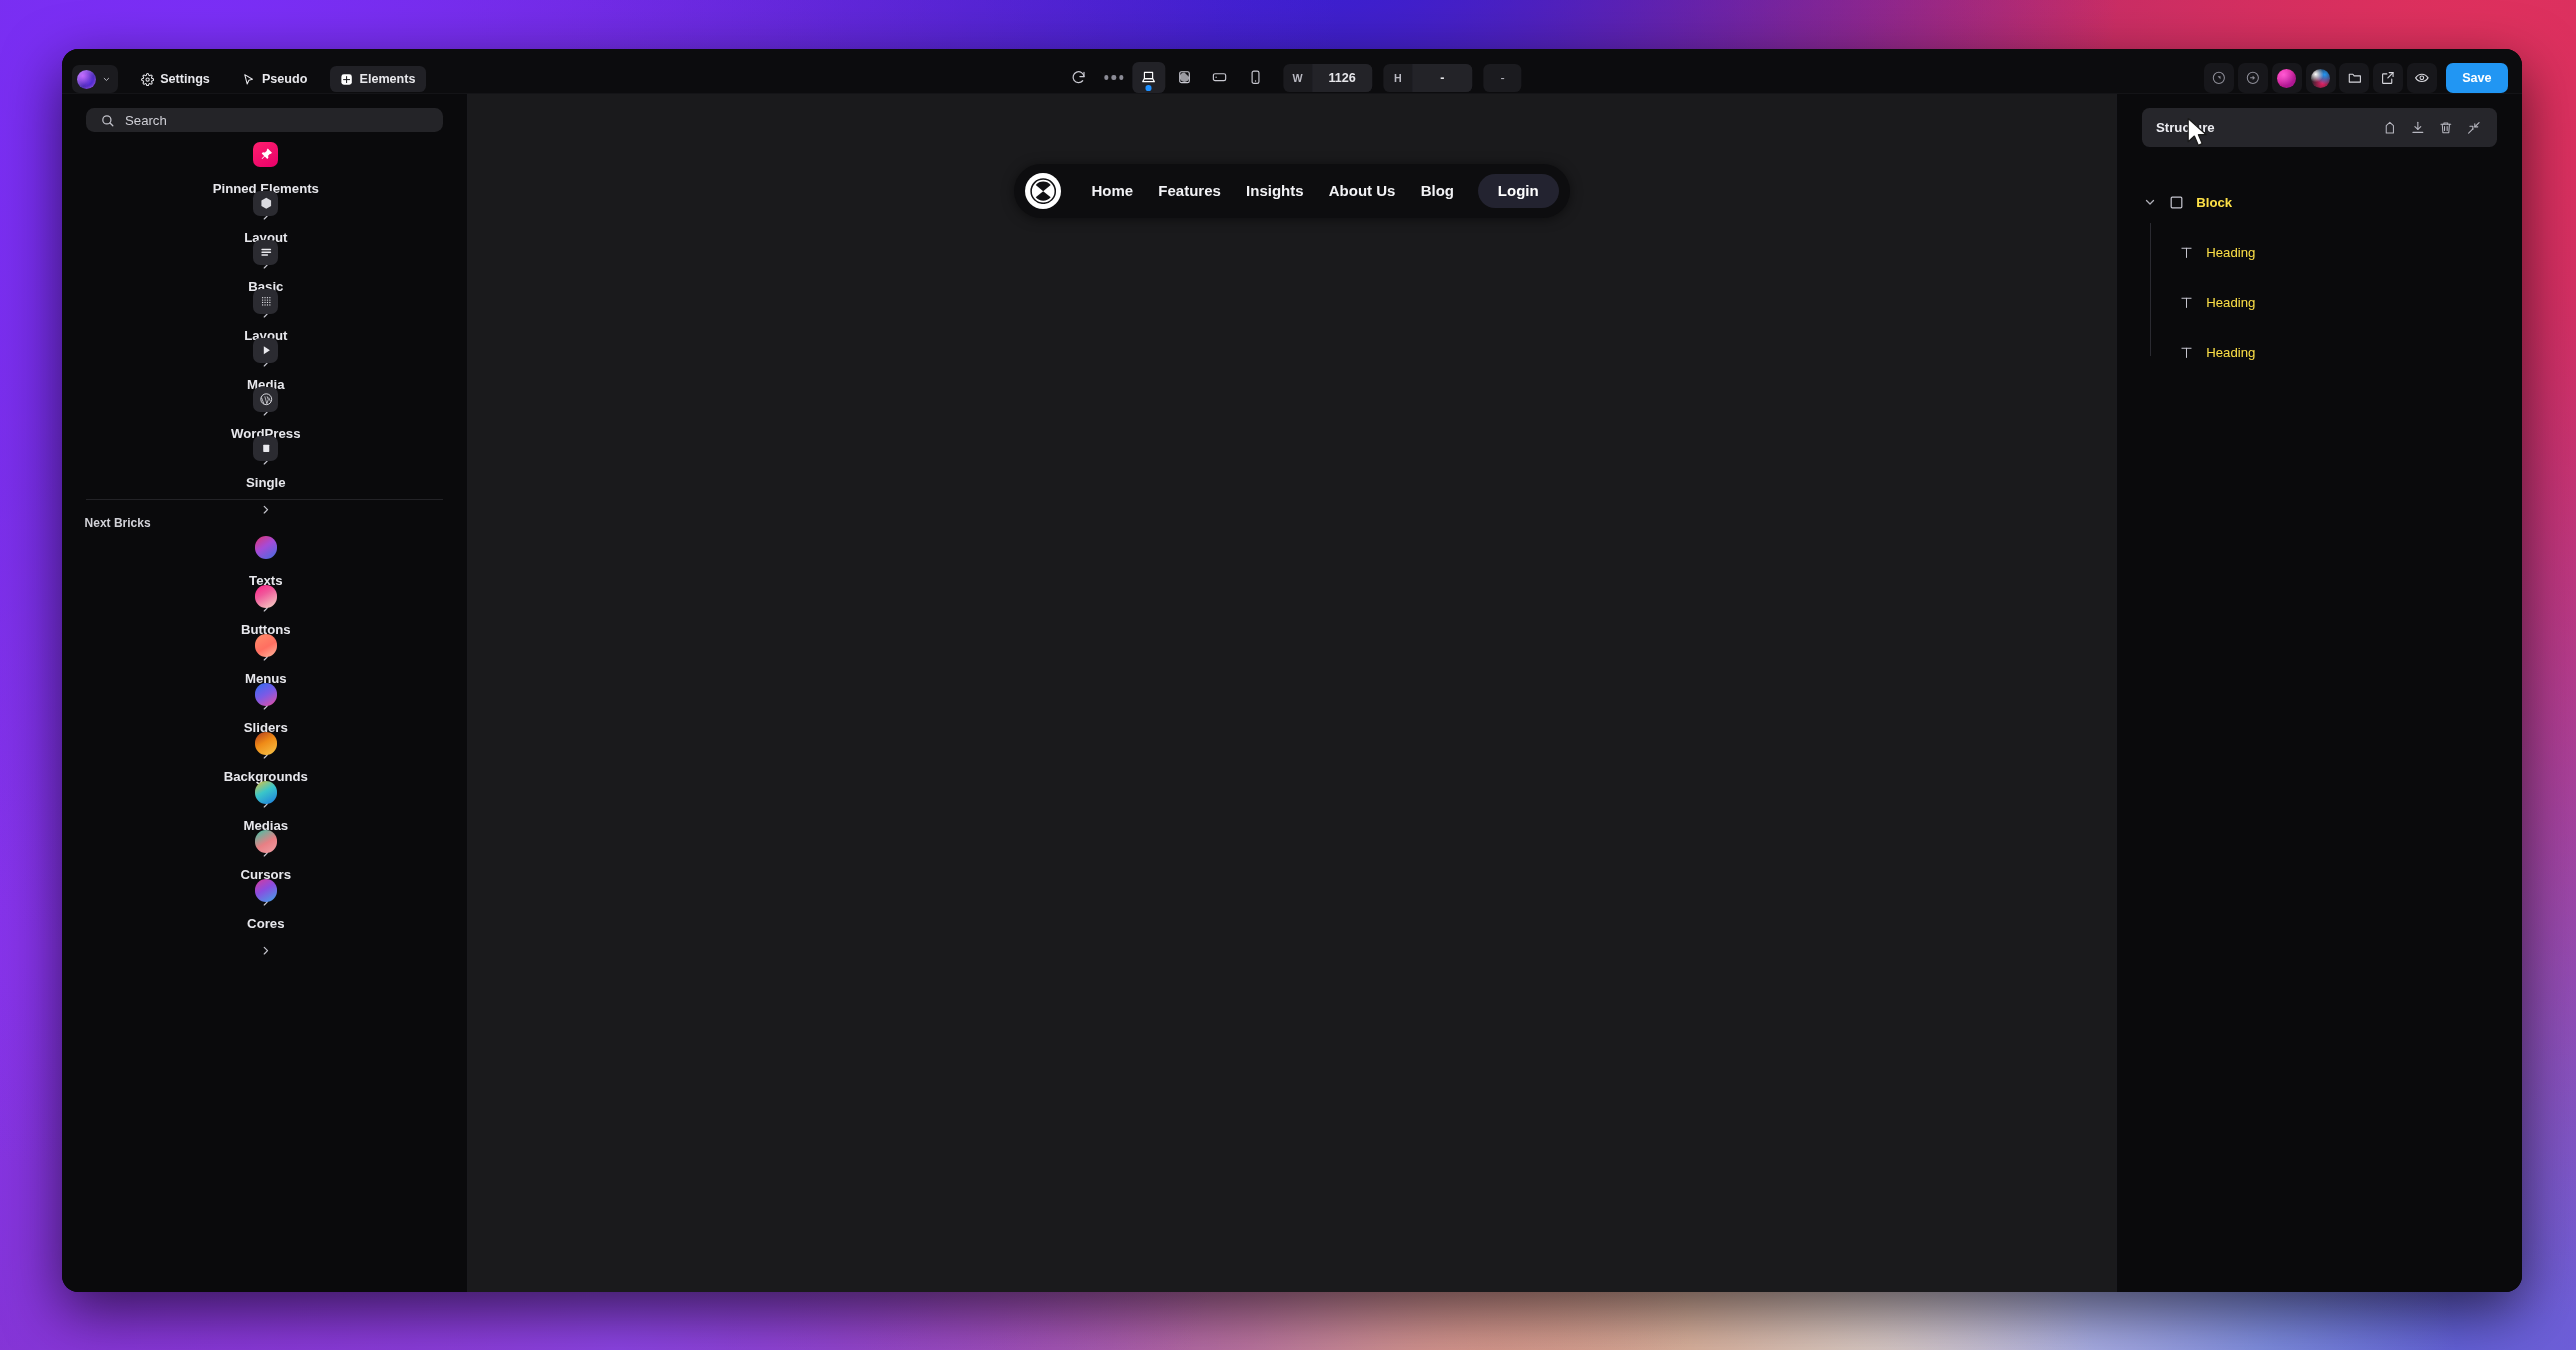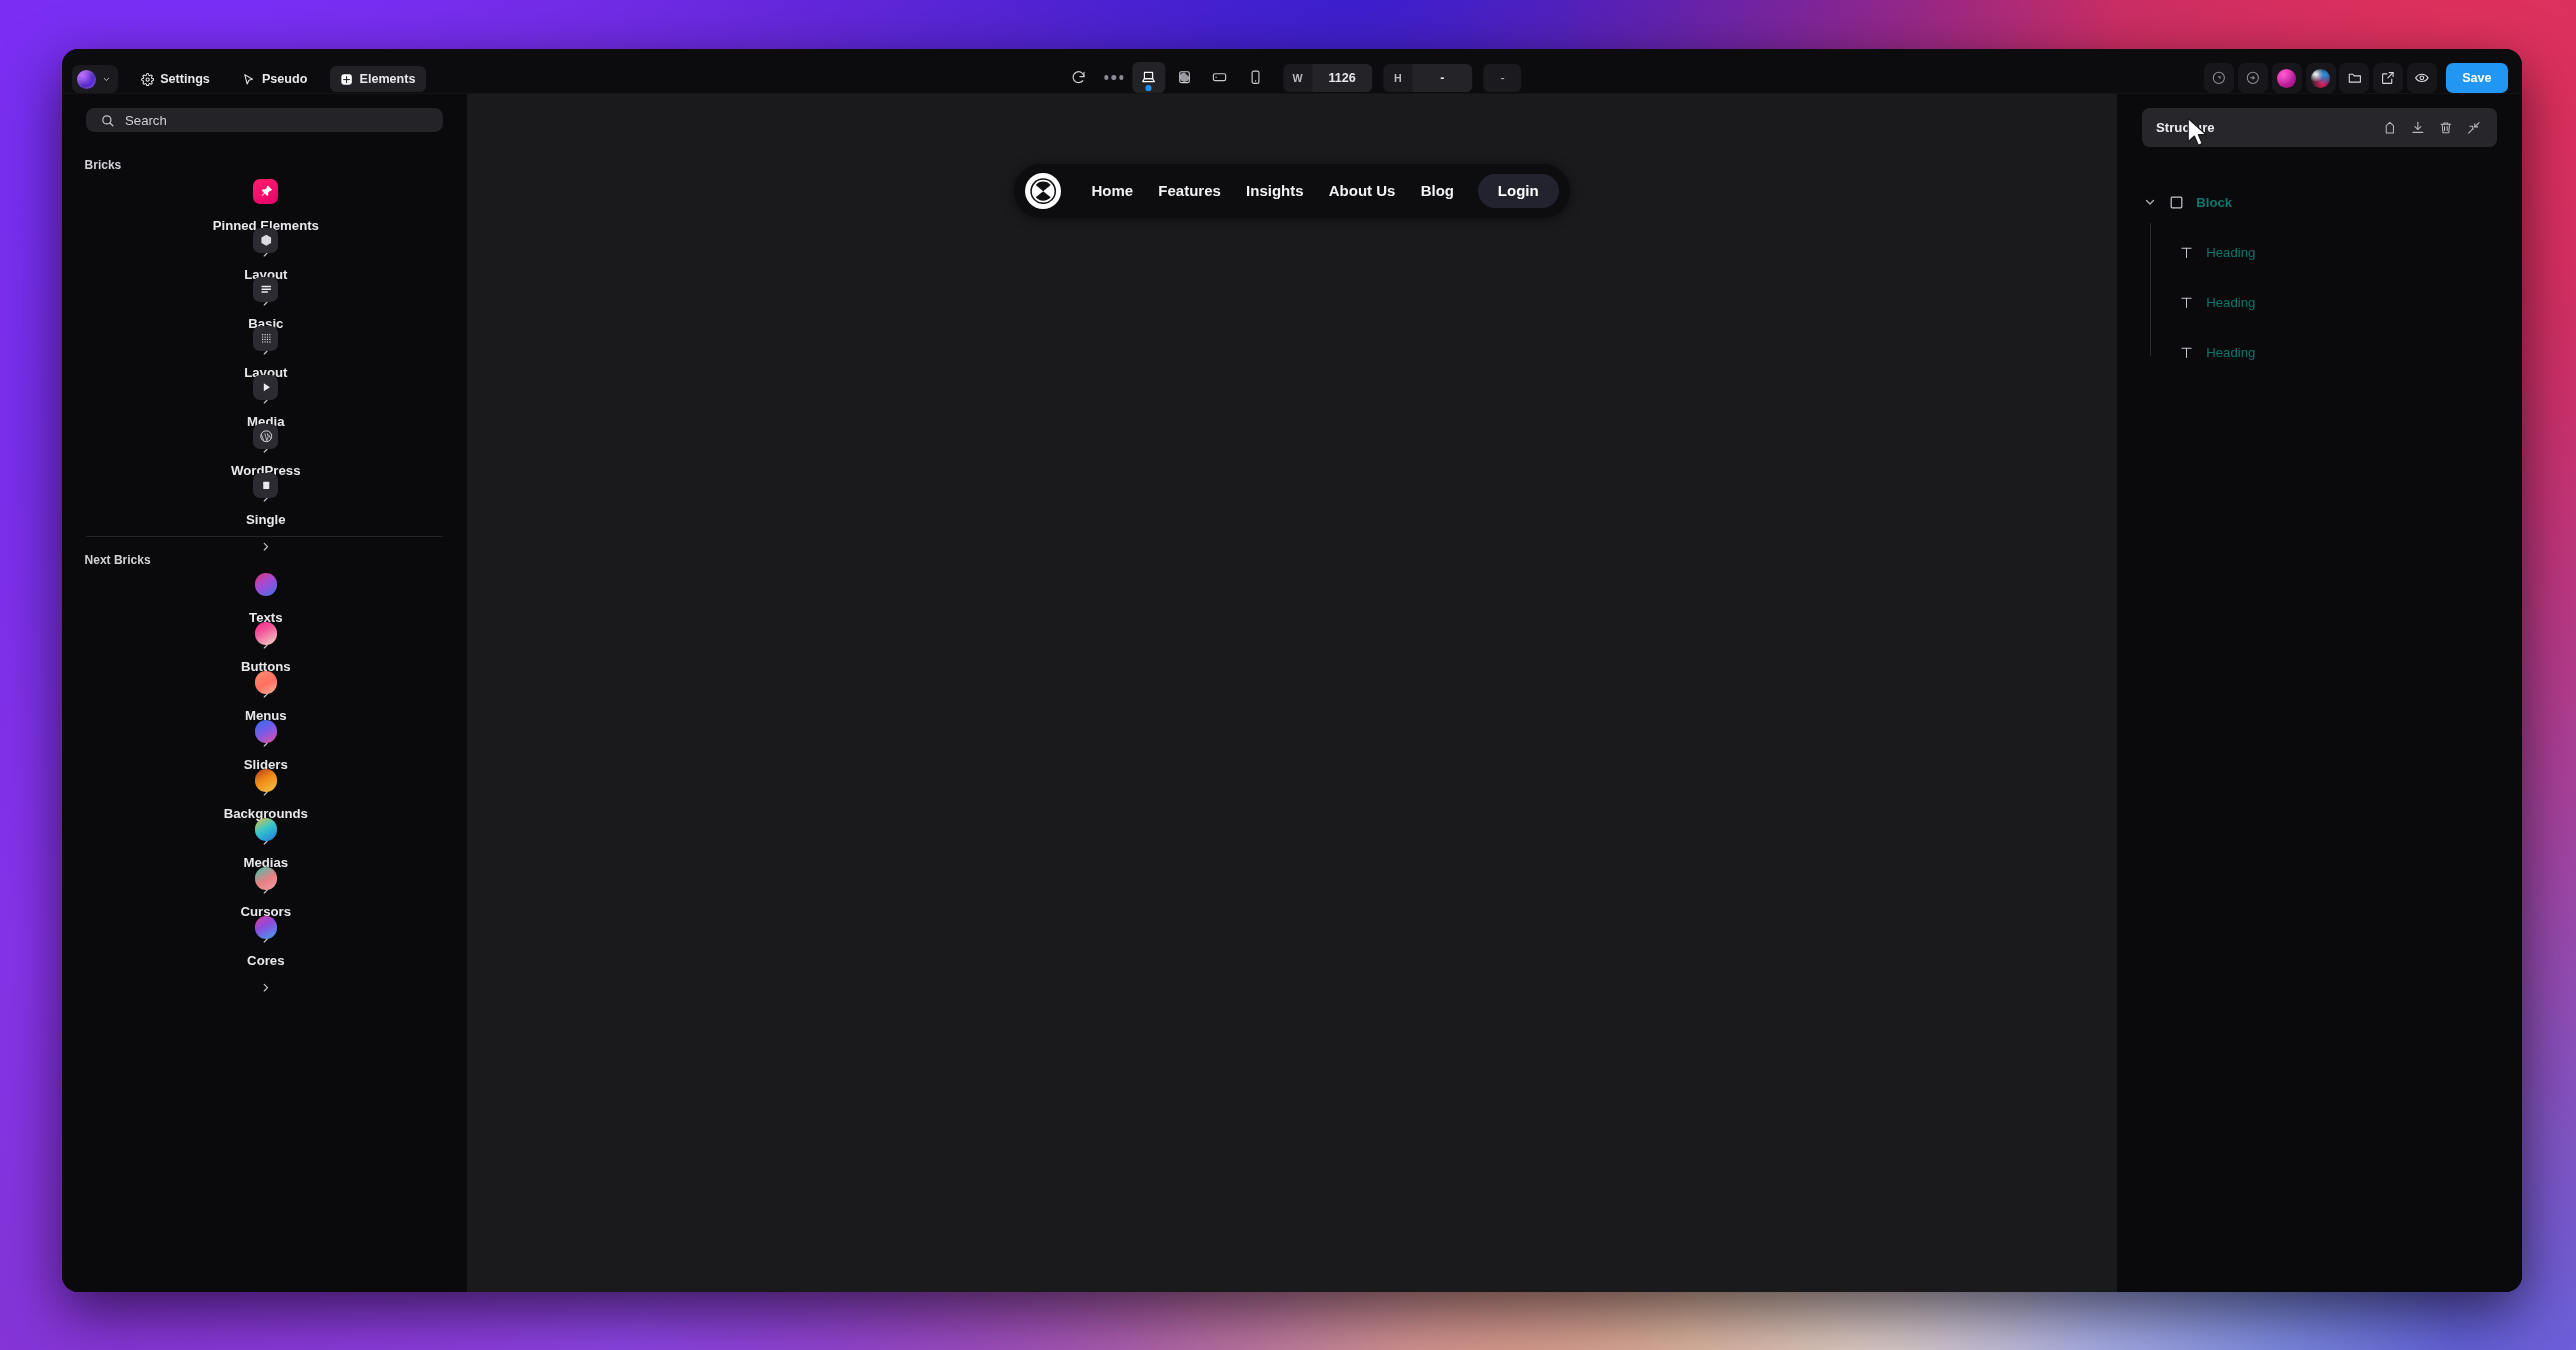--- a/index.html
+++ b/index.html
@@ -278,21 +278,21 @@
   .struct-acts .sa svg { width:15.7px; height:15.7px; display:block; }
 
   .tree { margin-top: 30px; position: relative; }
   .tree-row {
     display:flex; align-items:center; gap: 10px;
     height: 50px; cursor:pointer; padding-left: 1.3px;
   }
   .tw-chev { width:14px; height:14px; color:#b0b0b9; flex:none; }
   .tw-ico { width:19px; height:19px; color:#c8c8d2; flex:none; display:flex; align-items:center; justify-content:center; }
   .tw-ico svg { width:17px; height:17px; display:block; }
-  .tw-label { color:#0f766e; font-size:13.2px; font-weight:600;text-align:center; }
+  .tw-label { color:#fde047; font-size:13.2px; font-weight:600;text-align:center; }
   .tree-children { position:relative; margin-left: 7.5px; padding-left: 26.4px; }
   .tree-children::before {
     content:''; position:absolute; left:0; top:-3.8px; bottom:21.4px;
     width: 1.3px; background:#2a2a31;
   }
   .tree-children .tw-label { font-size:13.2px; font-weight:500; }
 
   
   .cursor {
     position:absolute; left: 2186px; top: 117px;
@@ -446,21 +446,20 @@
           <svg viewBox="0 0 24 24" fill="none" stroke="currentColor" stroke-width="2" stroke-linecap="round">
             <circle cx="11" cy="11" r="6.5"></circle>
             <path d="M16 16l4.5 4.5"></path>
           </svg>
           <span class="search-ph">Search</span>
         </div>
       </div>
 
       <div class="panel-scroll">
 
-        <div class="sec-title">Bricks</div>
 
         <div class="brick-row">
           <span class="brick-ico pink">
             <svg viewBox="0 0 24 24" fill="currentColor">
               <path d="M14.5 2.5l7 7-2.1 2.1-1.1-.4-3.3 3.3.6 3.4-1.9 1.9-4.1-4.1-4.3 4.3-1-1 4.3-4.3-4.1-4.1 1.9-1.9 3.4.6 3.3-3.3-.4-1.1z"></path>
             </svg>
           </span>
           <span class="brick-label">Pinned Elements</span>
           <svg class="row-chev" viewBox="0 0 24 24" fill="none" stroke="currentColor" stroke-width="2.6" stroke-linecap="round" stroke-linejoin="round">
             <polyline points="9 5 16 12 9 19"></polyline>

